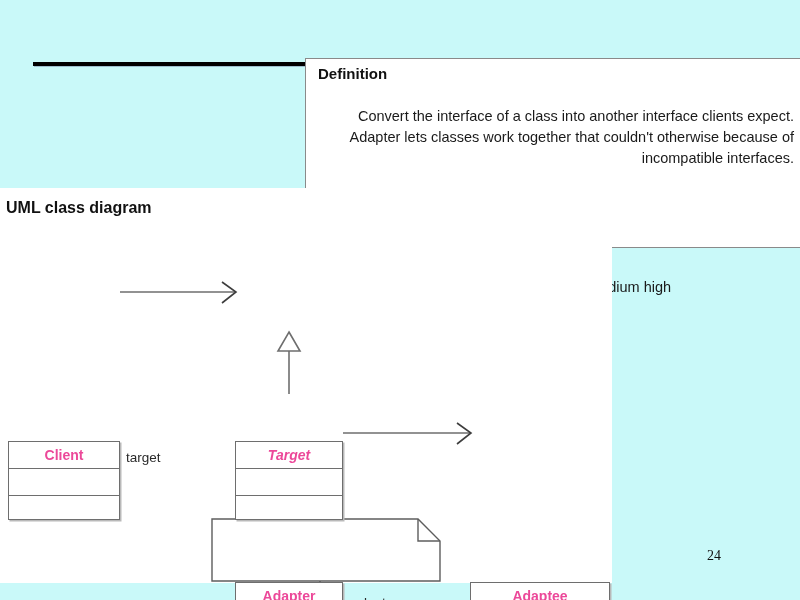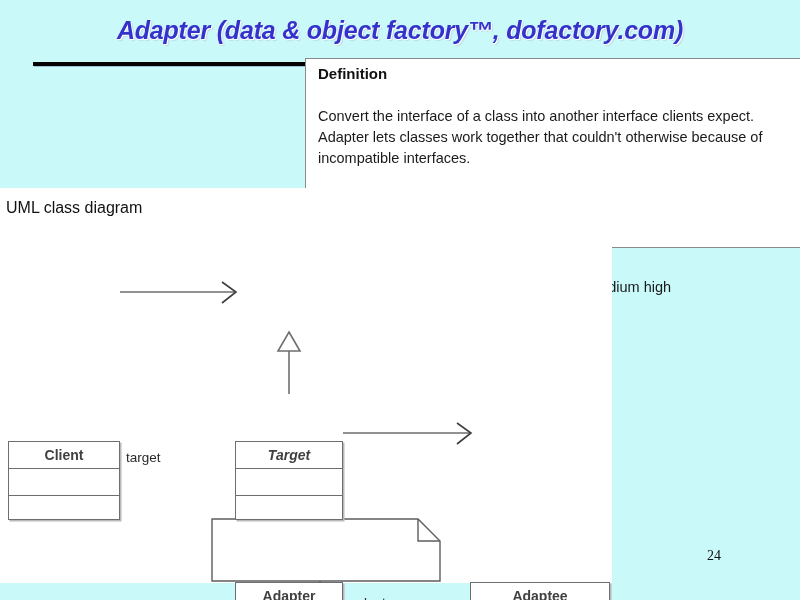--- a/index.html
+++ b/index.html
@@ -72,20 +72,21 @@
     color: #111111;
   }
   #definition-body {
     position: absolute;
     left: 12px;
     top: 47px;
     width: 476px;
     font-size: 14.5px;
     line-height: 21px;
     color: #1a1a1a;
+    text-align: right;
   }
   #frequency-row {
     position: absolute;
     left: 12px;
     top: 219px;
     display: flex;
     align-items: center;
   }
   #frequency-label {
     font-size: 14.5px;
@@ -132,39 +133,39 @@
     top: 188px;
     width: 612px;
     height: 395px;
     background: #ffffff;
   }
   #diagram-caption {
     position: absolute;
     left: 6px;
     top: 11px;
     font-size: 16px;
-    font-weight: normal;
+    font-weight: bold;
     color: #111111;
   }
 
   
   .uml-class {
     position: absolute;
     background: #ffffff;
     border: 1px solid #6e6e6e;
     box-sizing: border-box;
     box-shadow: 1.5px 1.5px 0 #b9b9b9;
   }
   .uml-name {
     height: 26px;
     line-height: 26px;
     text-align: center;
     font-size: 14px;
     font-weight: bold;
-    color: #404040;
+    color: #ec4899;
     border-bottom: 1px solid #6e6e6e;
     white-space: nowrap;
     overflow: hidden;
   }
   .uml-name.abstract { font-style: italic; }
   .uml-attrs {
     height: 26px;
     border-bottom: 1px solid #6e6e6e;
   }
   .uml-ops {
@@ -211,21 +212,20 @@
     font-size: 14px;
     color: #111111;
     margin-left: 21px;
   }
 </style>
 </head>
 <body>
 
 <div id="slide">
 
-  <div id="slide-title">Adapter (data &amp; object factory™, dofactory.com)</div>
 
   <div id="title-rule"></div>
 
   <div id="definition-panel">
     <div id="definition-heading">Definition</div>
     <div id="definition-body">Convert the interface of a class into another interface clients expect. Adapter lets classes work together that couldn't otherwise because of incompatible interfaces.</div>
 
     <div id="frequency-row">
       <span id="frequency-label">Frequency of use:</span>
       <span id="frequency-meter">

